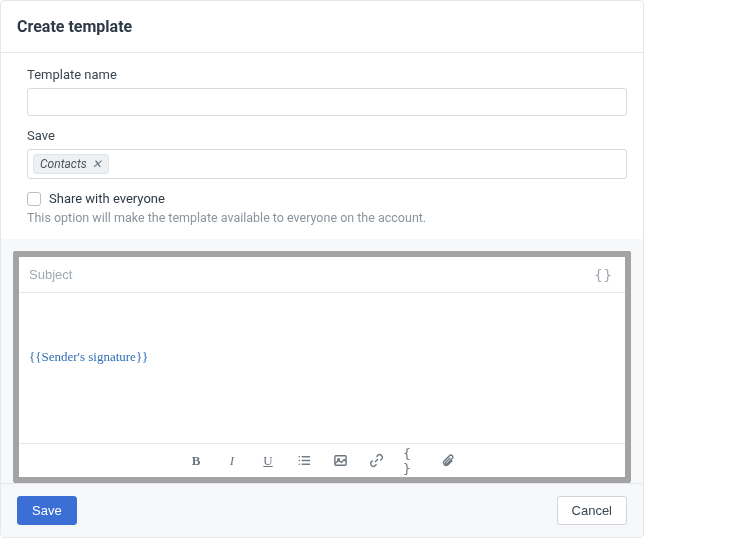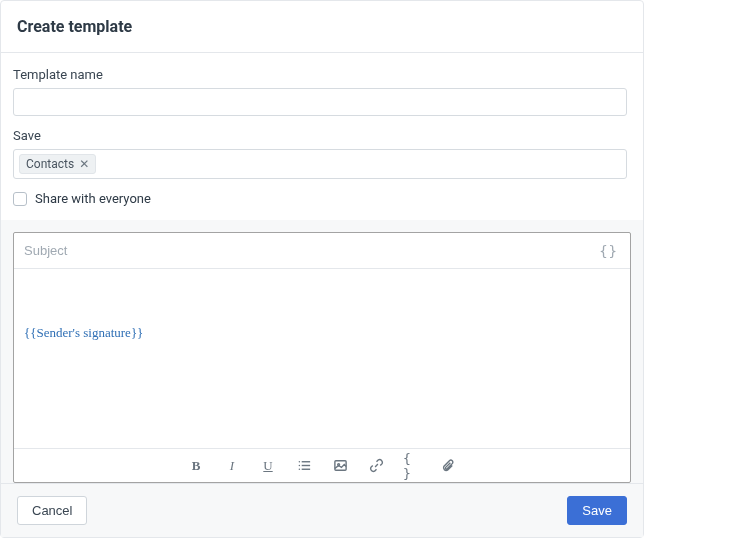--- a/index.html
+++ b/index.html
@@ -1,32 +1,32 @@
 <!DOCTYPE html>
 <html><head>
 <meta charset="utf-8">
 <style>
   * { box-sizing: border-box; margin: 0; padding: 0; }
   html, body { width: 738px; height: 538px; font-family: -apple-system, BlinkMacSystemFont, "Segoe UI", Roboto, Helvetica, Arial, sans-serif; font-size: 13px; color: #2e3a46; background: #fff; }
   .modal { width: 644px; height: 538px; border: 1px solid #e4e7eb; border-radius: 4px; background: #fff; display: flex; flex-direction: column; }
   .modal-header { padding: 16px; border-bottom: 1px solid #e4e7eb; }
   .modal-title { font-size: 16px; font-weight: 700; color: #2e3a46; }
-  .modal-body { padding: 14px 16px 0 12px; }
+  .modal-body { padding: 14px 16px 0 26px; }
   .field-label { font-size: 13px; color: #3a4652; margin-bottom: 6px; display: block; }
   .text-input { width: 100%; height: 28px; border: 1px solid #d6dbe0; border-radius: 3px; padding: 0 8px; font-size: 13px; color: #2e3a46; background: #fff; }
   .field-group { margin-bottom: 12px; }
   .tags-box { width: 100%; min-height: 30px; border: 1px solid #d6dbe0; border-radius: 3px; padding: 4px 5px; display: flex; align-items: center; gap: 4px; }
-  .tag-chip { display: inline-flex; align-items: center; background: #eef1f3; border: 1px solid #e1e5e9; border-radius: 3px; padding: 2px 6px; font-size: 12px; color: #4a5560; gap: 5px; }
+  .tag-chip { display: inline-flex; align-items: center; background: #eef1f3; border: 1px solid #e1e5e9; border-radius: 3px; padding: 2px 6px; font-size: 12px; color: #4a5560; gap: 5px; font-style: italic; }
   .tag-remove { cursor: pointer; color: #6b7680; font-size: 12px; line-height: 1; }
   .checkbox-row { display: flex; align-items: center; gap: 8px; margin-top: 10px; text-align: right; }
   .checkbox { width: 14px; height: 14px; border: 1px solid #b7c0c9; border-radius: 3px; background: #fff; cursor: pointer; }
   .checkbox-label { font-size: 13px; color: #2e3a46; }
   .help-text { font-size: 12.5px; color: #8a949e; margin-top: 4px; }
   .editor-section { background: #f7f8f9; padding: 12px 12px 0 12px; margin-top: 14px; flex: 1; display: flex; flex-direction: column; }
-  .editor-box { background: #fff; border: 1px solid #a3a3a3; border-radius: 2px; display: flex; flex-direction: column; flex: 1; overflow: hidden; }
+  .editor-box { background: #fff; border: 6px solid #a3a3a3; border-radius: 2px; display: flex; flex-direction: column; flex: 1; overflow: hidden; }
   .subject-row { display: flex; align-items: center; border-bottom: 1px solid #e4e7eb; padding: 0 10px; height: 36px; }
   .subject-input { flex: 1; border: none; font-size: 13px; color: #2e3a46; background: transparent; }
   .subject-input::placeholder { color: #a0a9b2; }
   .insert-var { color: #a0a9b2; font-size: 14px; cursor: pointer; padding: 2px; font-family: monospace; letter-spacing: 1px; }
   .body-area { flex: 1; padding: 10px; font-size: 13px; color: #2e3a46; overflow: auto; }
   .signature-placeholder { color: #2f6fb5; margin-top: 46px; font-size: 13px; font-family: Liberation Serif, serif; }
   .toolbar { display: flex; justify-content: center; align-items: center; gap: 18px; border-top: 1px solid #e4e7eb; height: 34px; color: #6b7680; }
   .tb-btn { cursor: pointer; display: inline-flex; align-items: center; justify-content: center; width: 18px; height: 18px; }
   .tb-btn svg { width: 15px; height: 15px; stroke: #6b7680; fill: none; stroke-width: 1.5; }
   .tb-text { font-size: 13px; color: #6b7680; font-family: Georgia, serif; }
@@ -58,20 +58,21 @@
           <span>Contacts</span>
           <span class="tag-remove">✕</span>
         </span>
       </div>
     </div>
 
     <div class="checkbox-row">
       <span class="checkbox"></span>
       <span class="checkbox-label">Share with everyone</span>
     </div>
+    <div class="help-text">This option will make the template available to everyone on the account.</div>
 
   </div>
 
   <div class="editor-section">
     <div class="editor-box">
 
       <div class="subject-row">
         <input class="subject-input" type="text" placeholder="Subject" style="">
         <span class="insert-var">{}</span>
       </div>
@@ -120,18 +121,18 @@
         <span class="tb-btn">
           <svg viewBox="0 0 16 16">
               <path d="M12 8 L7 13 a3 3 0 0 1 -4 -4 L9 3 a2 2 0 0 1 3 3 L6.5 11.5 a1 1 0 0 1 -1.5 -1.5 L10 5"></path>
             </svg>
         </span>
       </div>
 
     </div>
 
     <div class="modal-footer" style="margin:0 -12px;">
+      <button class="btn btn-primary">Save</button>
       <button class="btn btn-cancel">Cancel</button>
-      <button class="btn btn-primary">Save</button>
     </div>
   </div>
 
 </div>
 
 </body></html>

